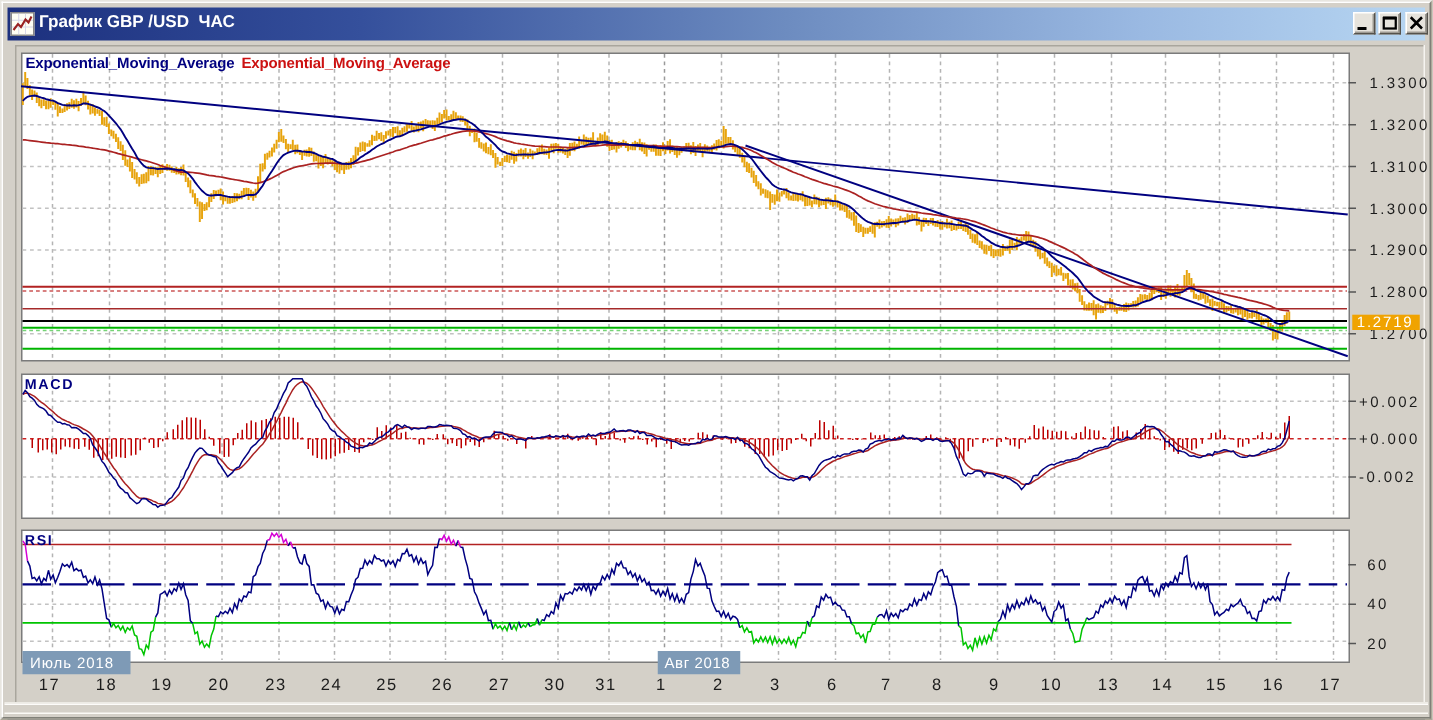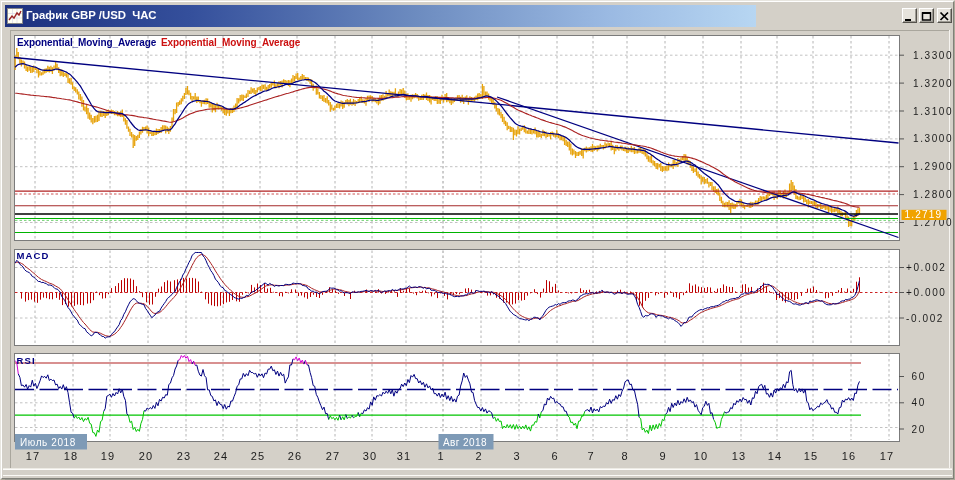--- a/index.html
+++ b/index.html
@@ -1,17 +1,17 @@
 <!DOCTYPE html>
 <html><head><meta charset="utf-8"><style>
 *{margin:0;padding:0;box-sizing:border-box}
 body{width:955px;height:480px;position:relative;font-family:"Liberation Sans",sans-serif;background:#d4d0c8;overflow:hidden}
 .frame{position:absolute;left:0;top:0;width:955px;height:480px;border:1px solid #aca899;border-top-color:#e8e6e0;border-left-color:#e8e6e0;background:#d4d0c8}
 .frame2{position:absolute;left:1px;top:1px;width:953px;height:478px;border:1px solid #808078;border-top-color:#fff;border-left-color:#fff}
-.tbar{position:absolute;left:5px;top:5px;width:751px;height:22px;background:linear-gradient(to right,#1c307e 0%,#35509c 25%,#6d8cc0 55%,#9ab9e2 80%,#b7d6f2 100%);}
+.tbar{position:absolute;left:5px;top:5px;width:945px;height:22px;background:linear-gradient(to right,#1c307e 0%,#35509c 25%,#6d8cc0 55%,#9ab9e2 80%,#b7d6f2 100%);}
 .ticon{position:absolute;left:2px;top:3px;width:16px;height:16px;background:#fffff4;border:1px solid #888;}
 .ttext{position:absolute;left:21px;top:4px;color:#fff;font-size:11.4px;font-weight:bold;letter-spacing:0px;white-space:pre}
 .btn{position:absolute;top:2.5px;width:15px;height:15px;background:#e6e3dc;border:1px solid;border-color:#fff #55524c #55524c #fff;box-shadow:inset -1px -1px 0 #9d9a93}
 </style></head><body>
 <div class="frame"></div>
 <div class="frame2"></div>
 <div style="position:absolute;left:10px;top:30px;width:940px;height:1px;background:#a9a69d"></div>
 <div style="position:absolute;left:10px;top:30px;width:1px;height:438px;background:#a9a69d"></div>
 <div style="position:absolute;left:949px;top:30px;width:1px;height:438px;background:#f6f4f0"></div>
 <div style="position:absolute;left:3px;top:468px;width:949px;height:1px;background:#edebe5"></div>

